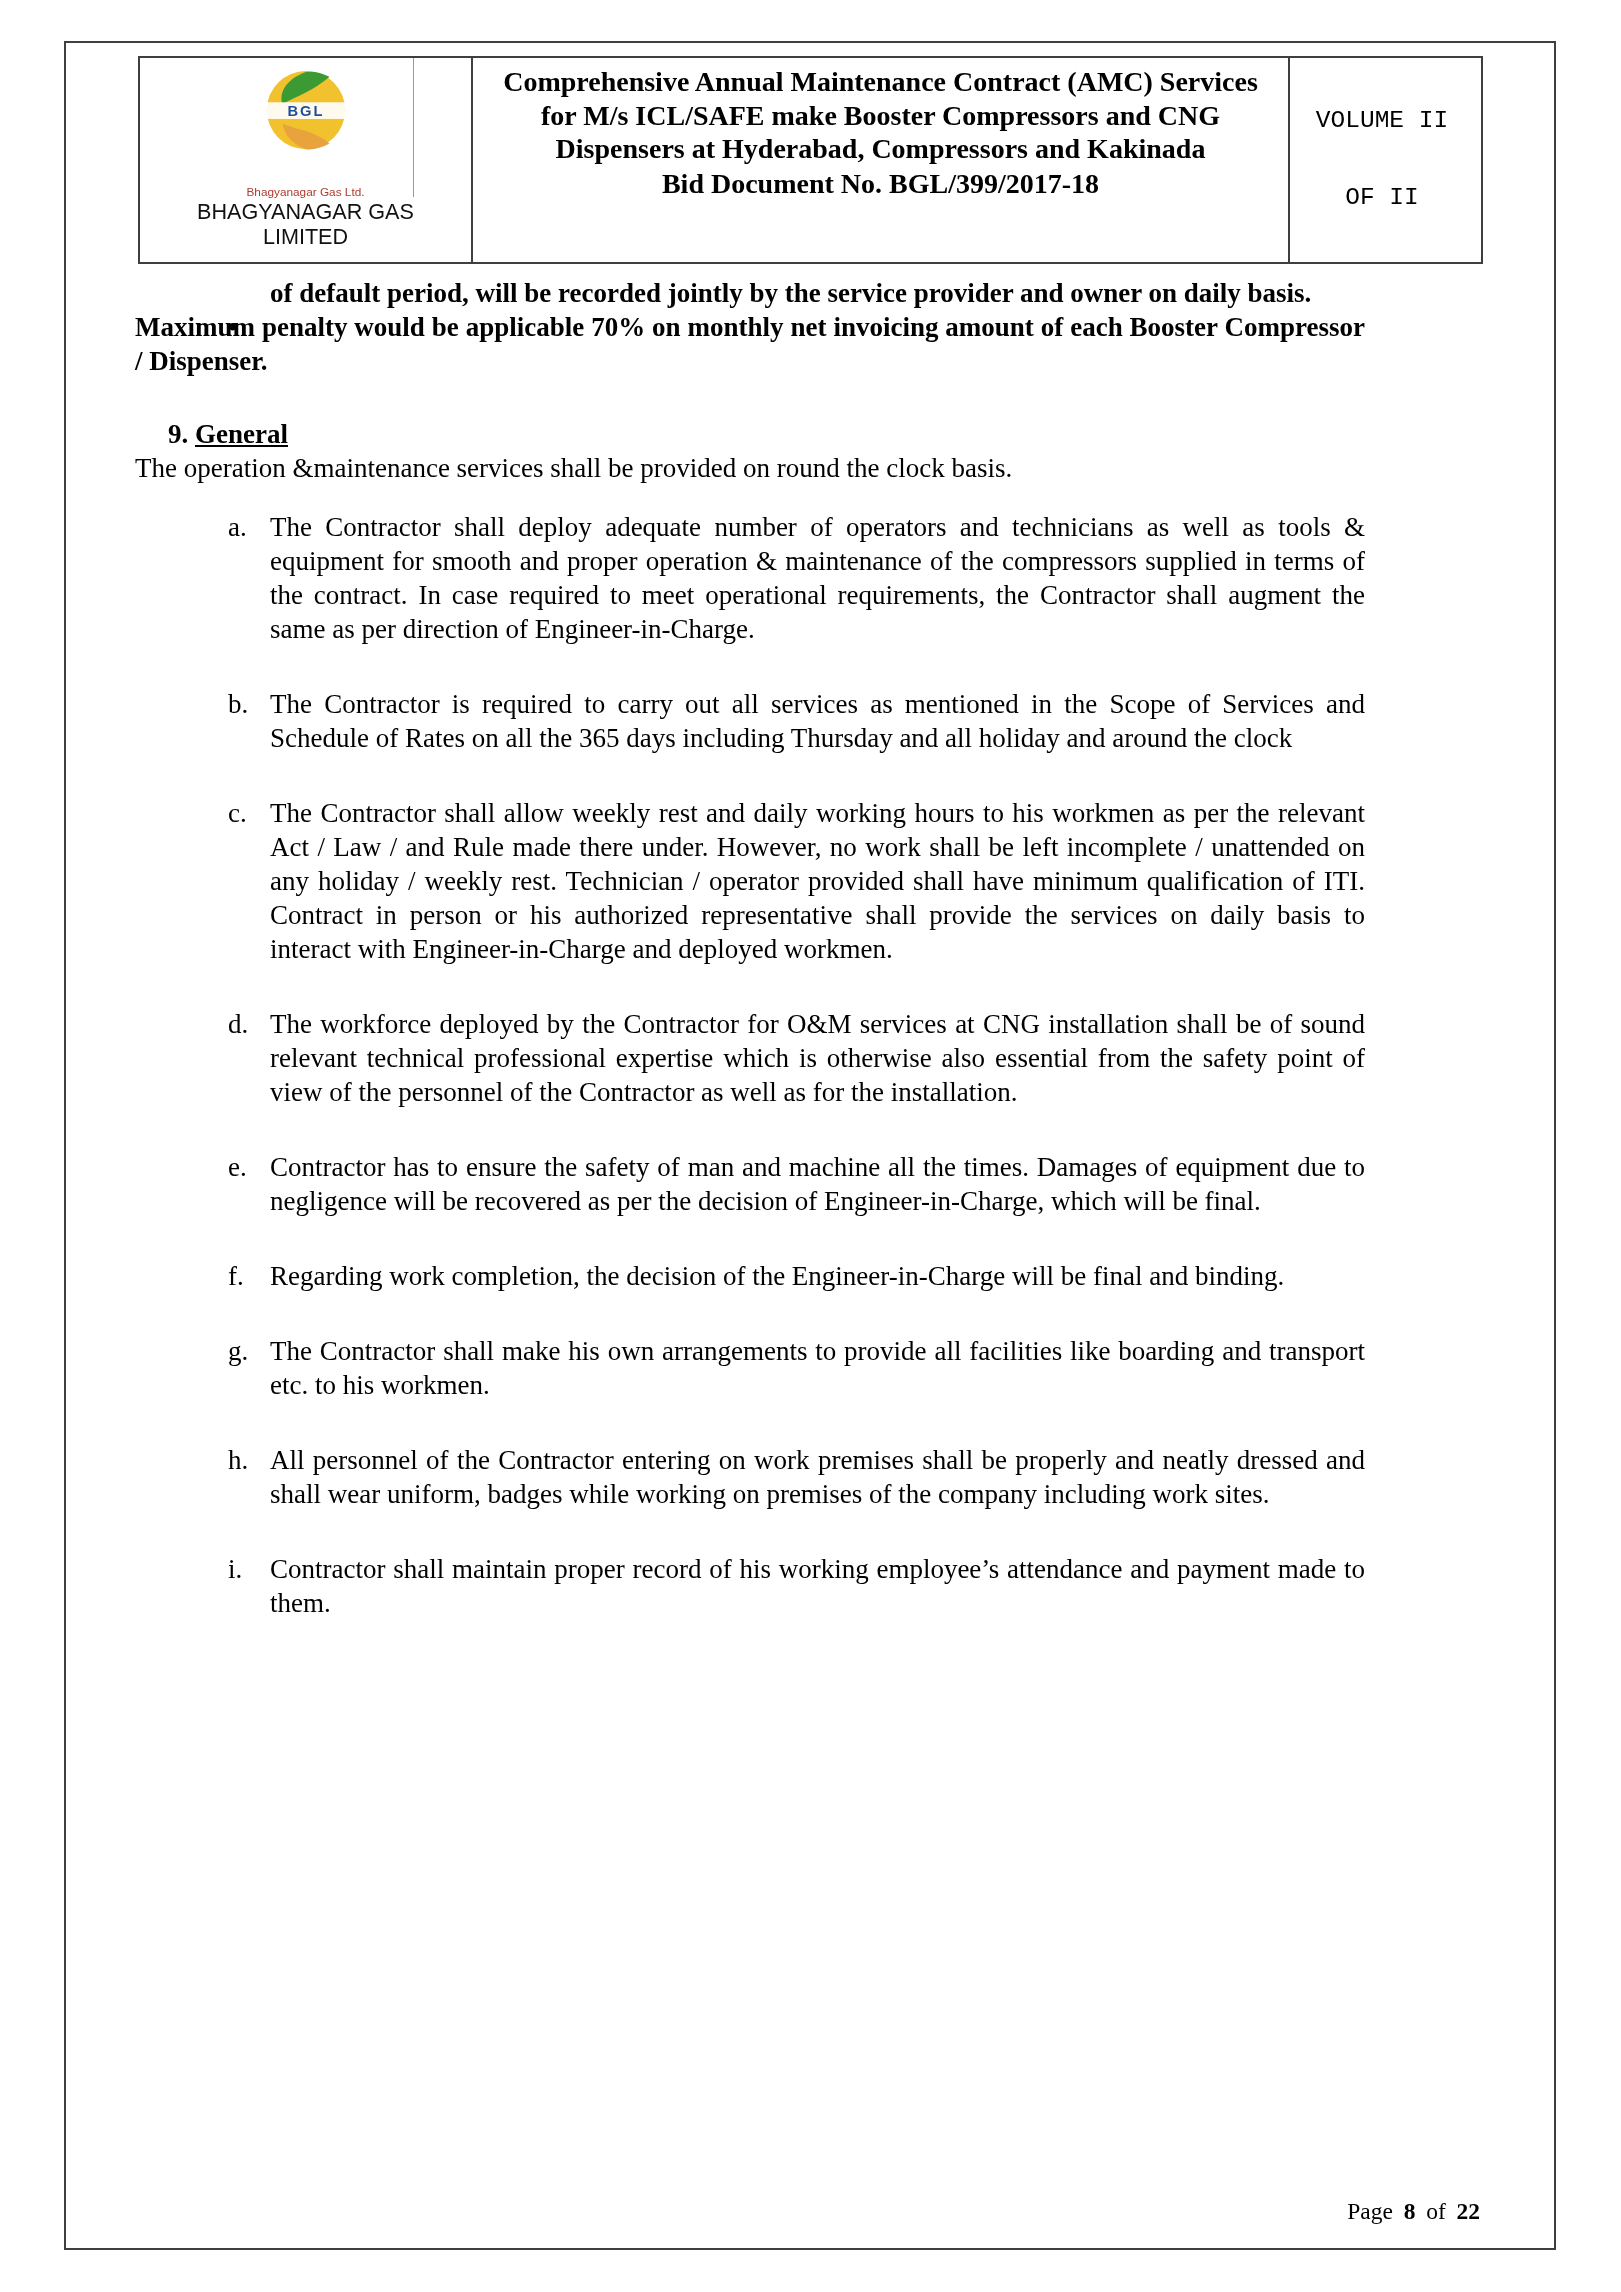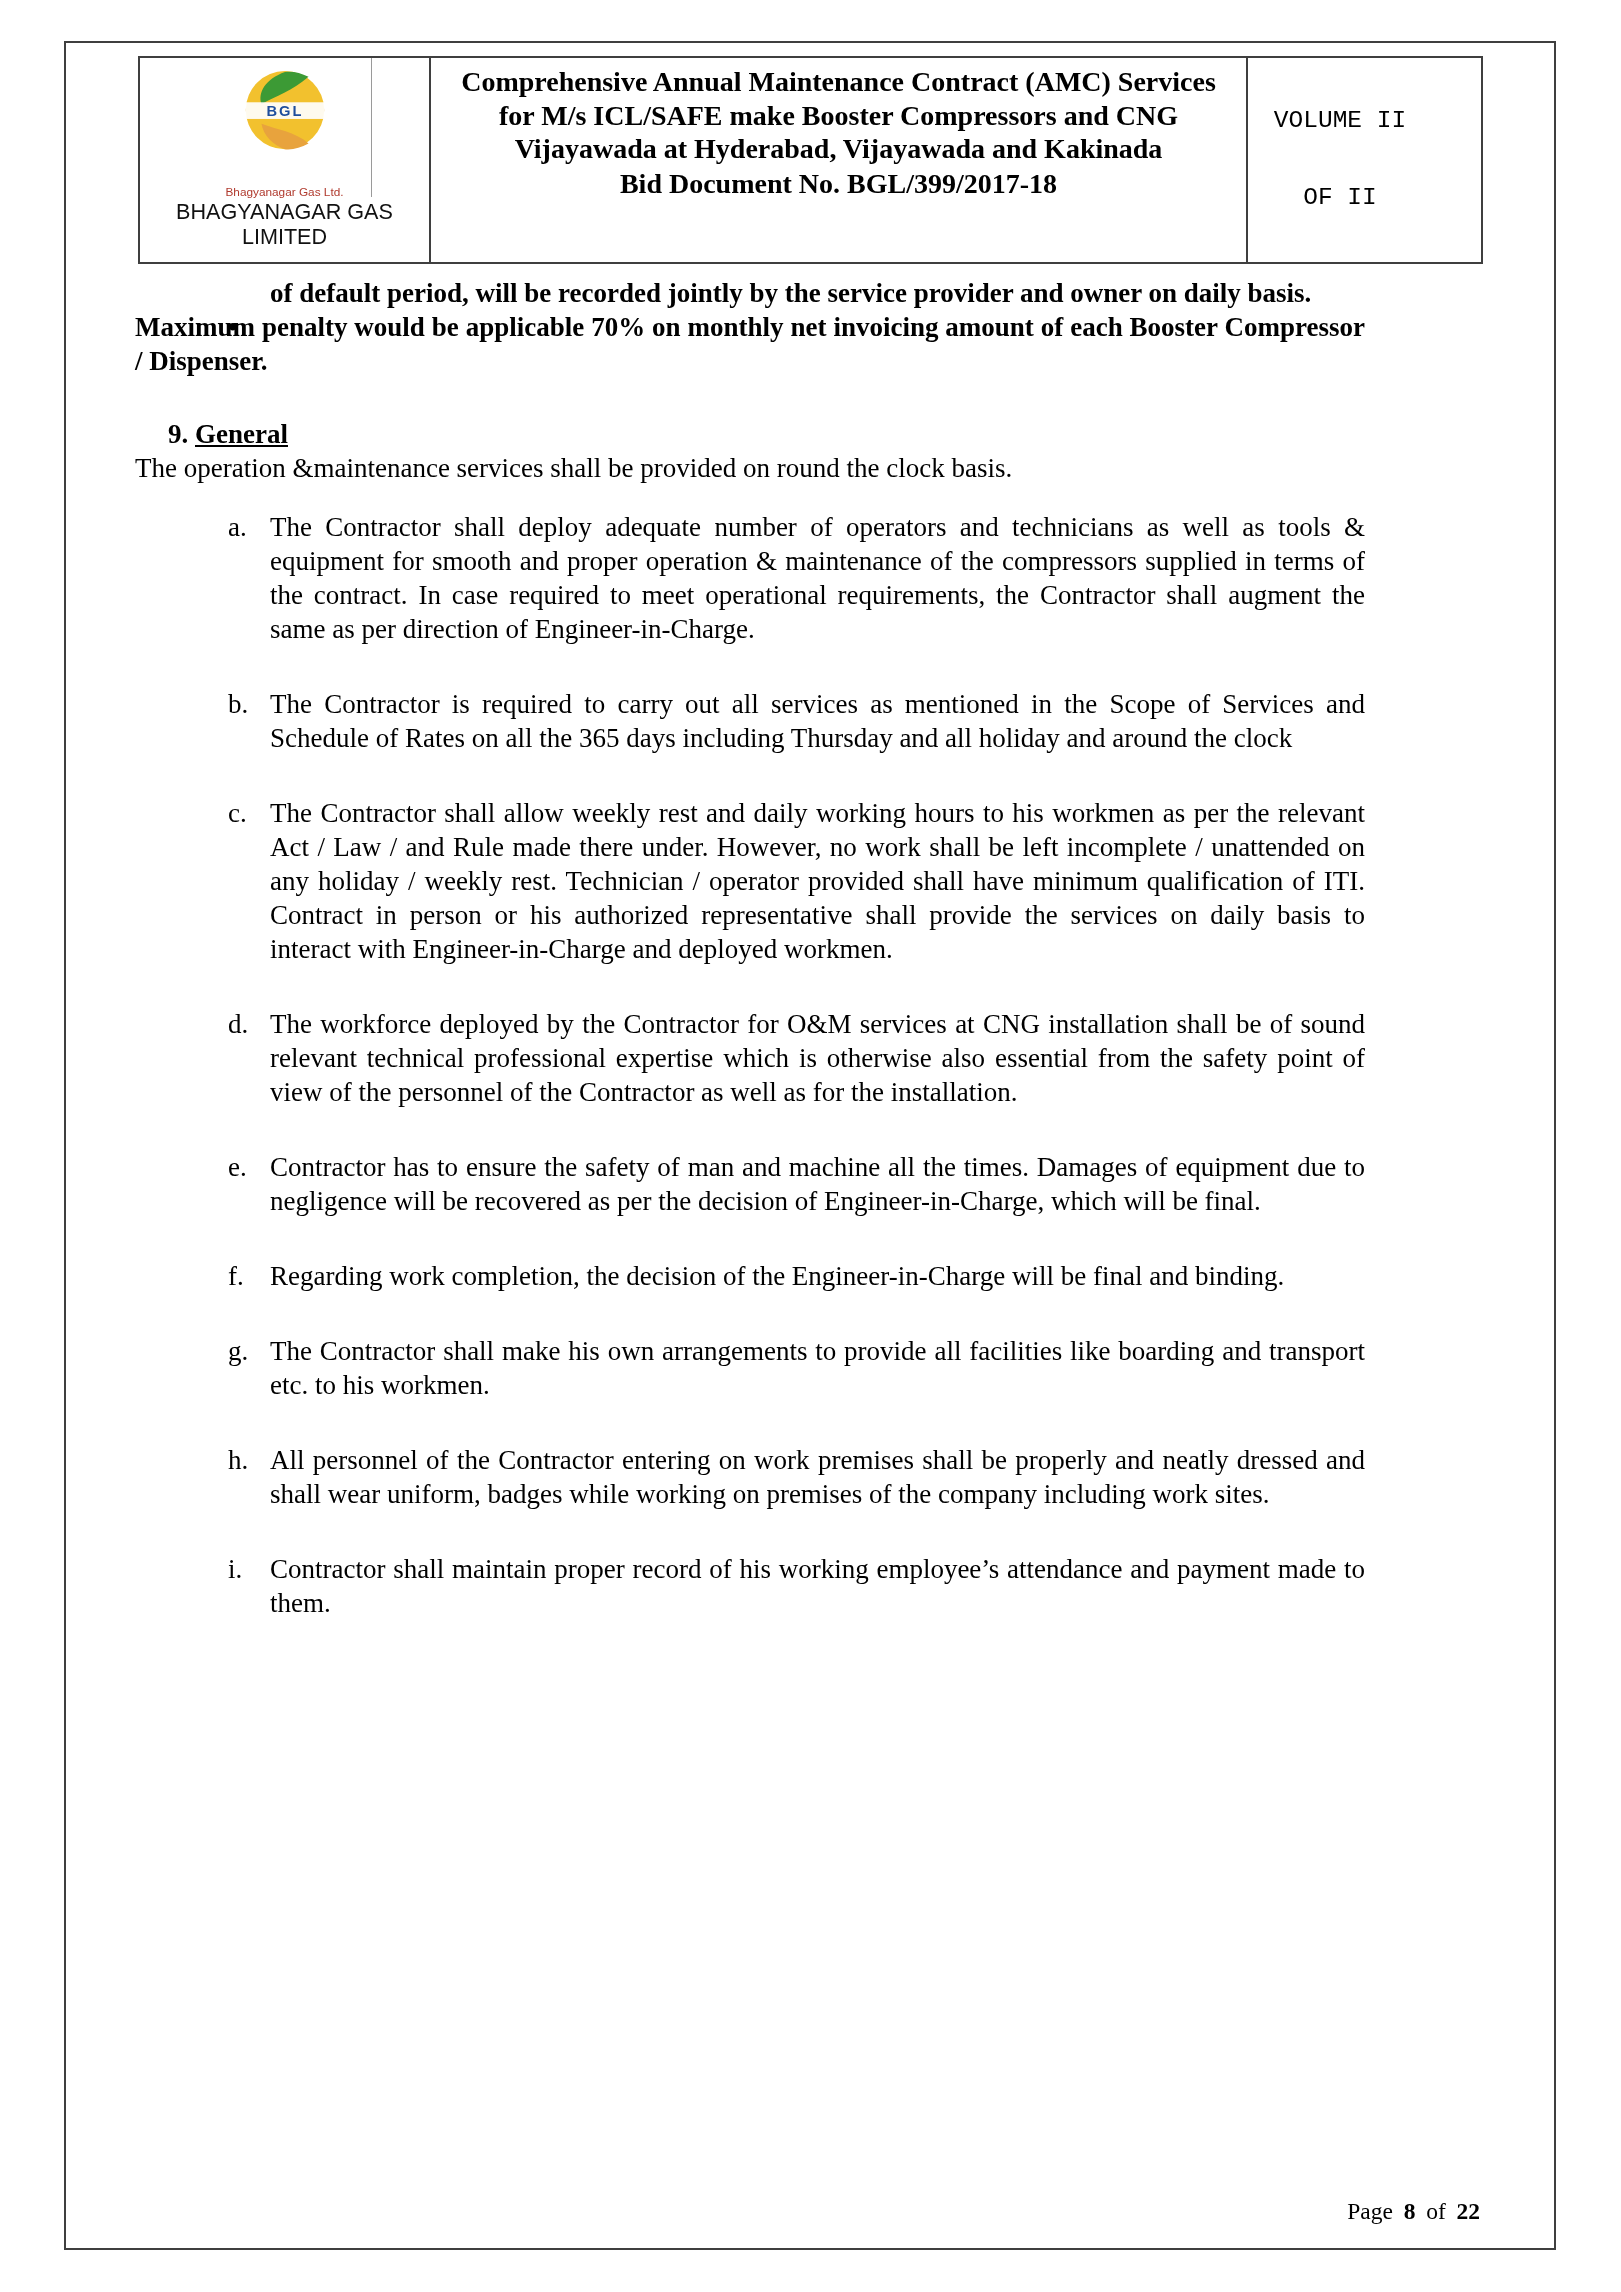--- a/index.html
+++ b/index.html
@@ -17,21 +17,21 @@
   }
   
   .header-table {
     display: flex;
     margin: 12.7px 0 0 72px;
     width: 1345px;
     border: 2px solid #3f3f3f;
   }
   .cell { border-right: 2px solid #3f3f3f; }
   .logo-cell {
-    width: 291px; position: relative;
+    width: 333px; position: relative;
     display: flex; flex-direction: column; align-items: center;
     padding: 9.8px 0 11.8px 0;
   }
   .logo-divider {
     position: absolute; right: 57px; top: 0;
     width: 1px; height: 139px; background: #9a9a9a;
   }
   .logo-caption {
     font-family: "Liberation Sans", sans-serif;
     font-size: 11.8px; color: #b03a2e; margin-top: 20px;
@@ -93,21 +93,21 @@
       </svg>
       <div class="logo-caption">Bhagyanagar Gas Ltd.</div>
       <div class="org-name">
         <div>BHAGYANAGAR GAS</div>
         <div>LIMITED</div>
       </div>
       <div class="logo-divider"></div>
     </div>
 
     <div class="cell title-cell">
-      <div>Comprehensive Annual Maintenance Contract (AMC) Services for M/s ICL/SAFE make Booster Compressors and CNG Vijayawada at Hyderabad, Vijayawada and Kakinada</div>
+      <div>Comprehensive Annual Maintenance Contract (AMC) Services for M/s ICL/SAFE make Booster Compressors and CNG Dispensers at Hyderabad, Compressors and Kakinada</div>
       <div class="bid-doc">Bid Document No. BGL/399/2017-18</div>
     </div>
 
     <div class="cell volume-cell">
       <div>VOLUME II</div>
       <div>OF II</div>
     </div>
 
   </div>
 

